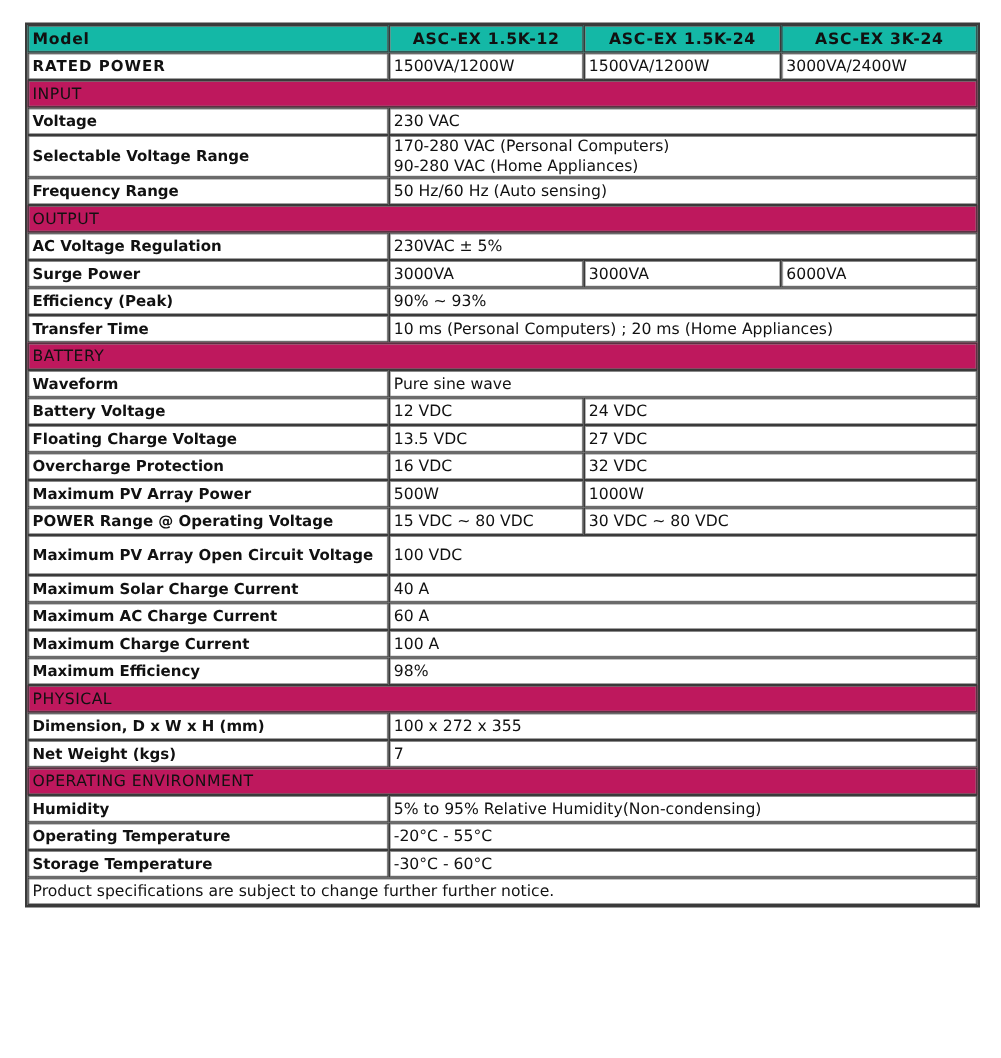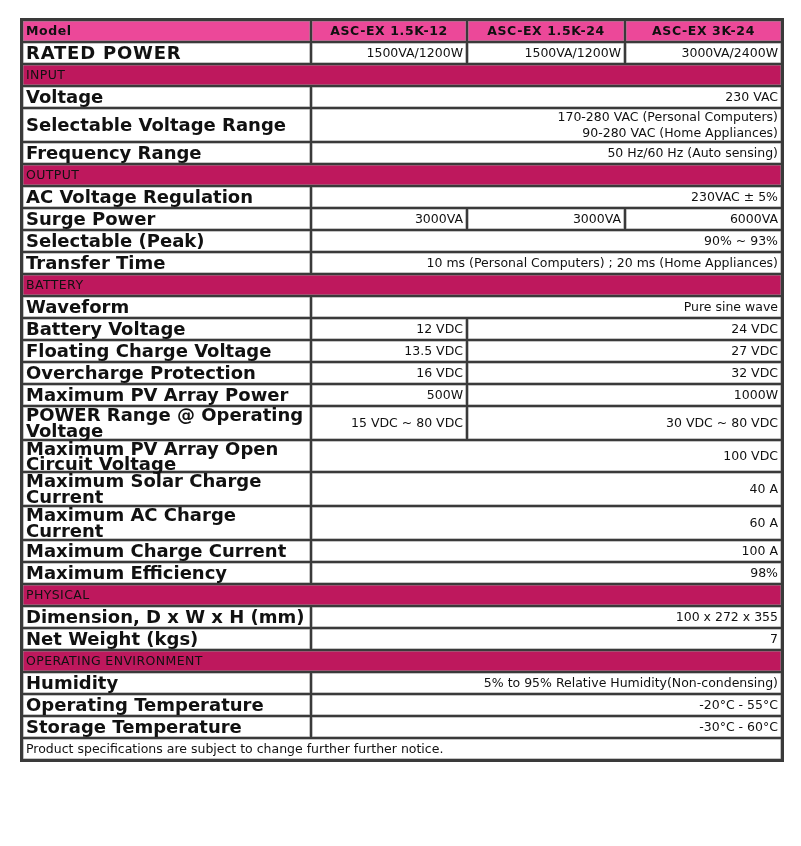--- a/index.html
+++ b/index.html
@@ -16,26 +16,26 @@
     box-shadow: inset 0 0 0 0.5px #888;
     padding: 0 3px;
     height: 20px;
     line-height: 16px;
     vertical-align: middle;
   }
   col.c-label { width: 289px; }
   col.c-1 { width: 156px; }
   col.c-2 { width: 158px; }
   col.c-3 { width: 157px; }
-  td.hdr { background: #ec4899; }
+  td.hdr { background: #14b8a6; }
   td.hdr-label { font-weight: bold; letter-spacing: 0.6px; }
   td.model { font-weight: bold; text-align: center; letter-spacing: 0.6px; }
-  td.label { font-weight: bold; font-size: 18px; }
+  td.label { font-weight: bold; font-size: 12px; }
   td.upper { letter-spacing: 0.8px; }
-  td.val { text-align: right; font-weight: normal; }
+  td.val { text-align: left; font-weight: normal; }
   td.section { background: #be185d; font-weight: normal; letter-spacing: 0.4px; }
   td.mid { height: 26px; margin-top: 48px; }
   td.note { font-size: 12.5px; }
   .v-line { display: block; }
 </style>
 </head>
 <body>
 
 <table class="spec">
   <colgroup>
@@ -84,21 +84,21 @@
       <td class="label">AC Voltage Regulation</td>
       <td class="val" colspan="3">230VAC ± 5%</td>
     </tr>
     <tr>
       <td class="label">Surge Power</td>
       <td class="val">3000VA</td>
       <td class="val">3000VA</td>
       <td class="val">6000VA</td>
     </tr>
     <tr>
-      <td class="label">Selectable (Peak)</td>
+      <td class="label">Efficiency (Peak)</td>
       <td class="val" colspan="3">90% ~ 93%</td>
     </tr>
     <tr>
       <td class="label">Transfer Time</td>
       <td class="val" colspan="3">10 ms (Personal Computers) ; 20 ms (Home Appliances)</td>
     </tr>
     <tr>
       <td class="section" colspan="4">BATTERY</td>
     </tr>
 

